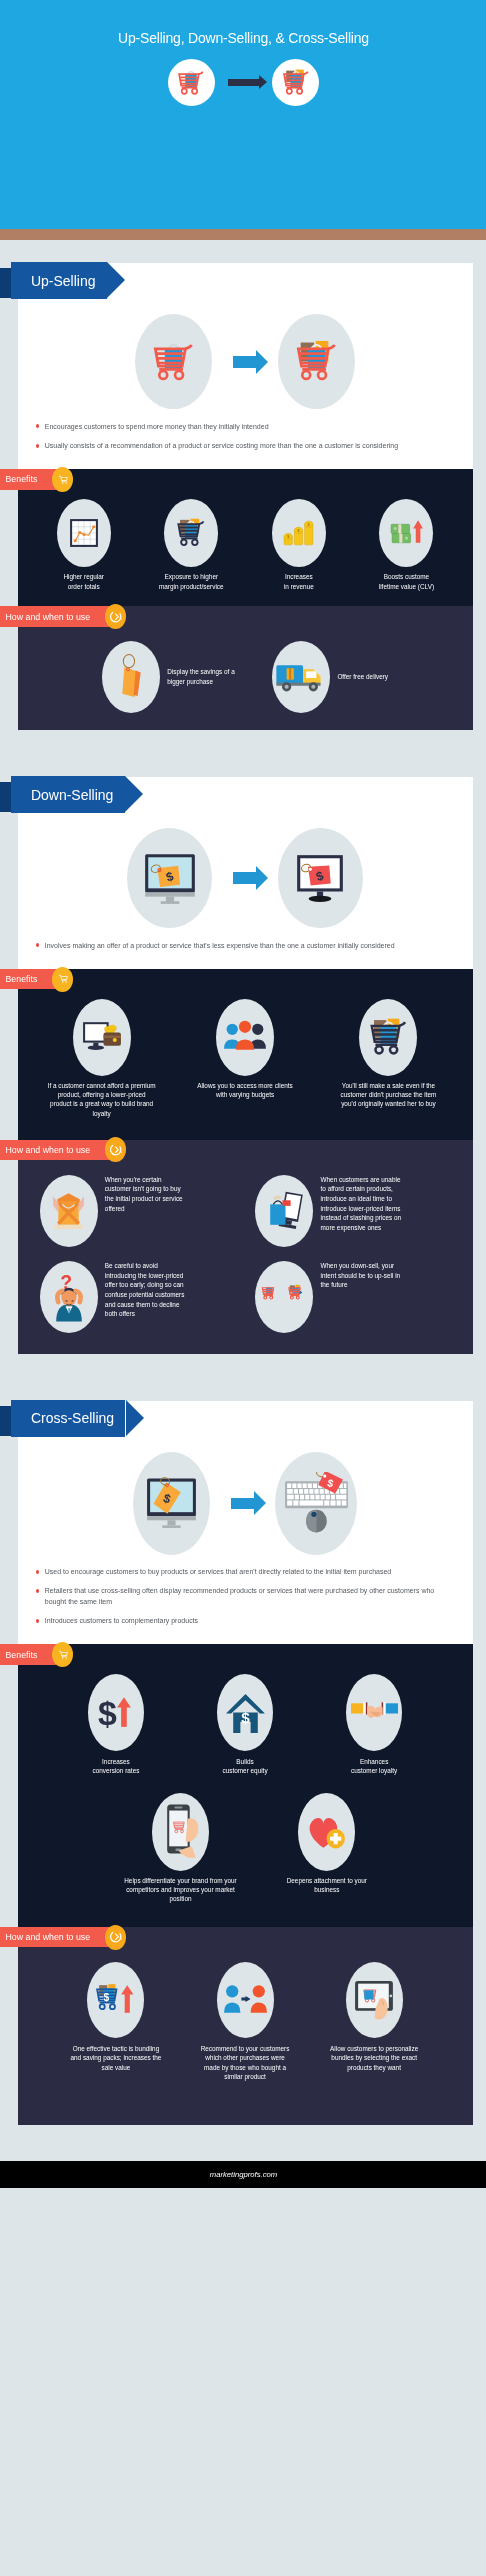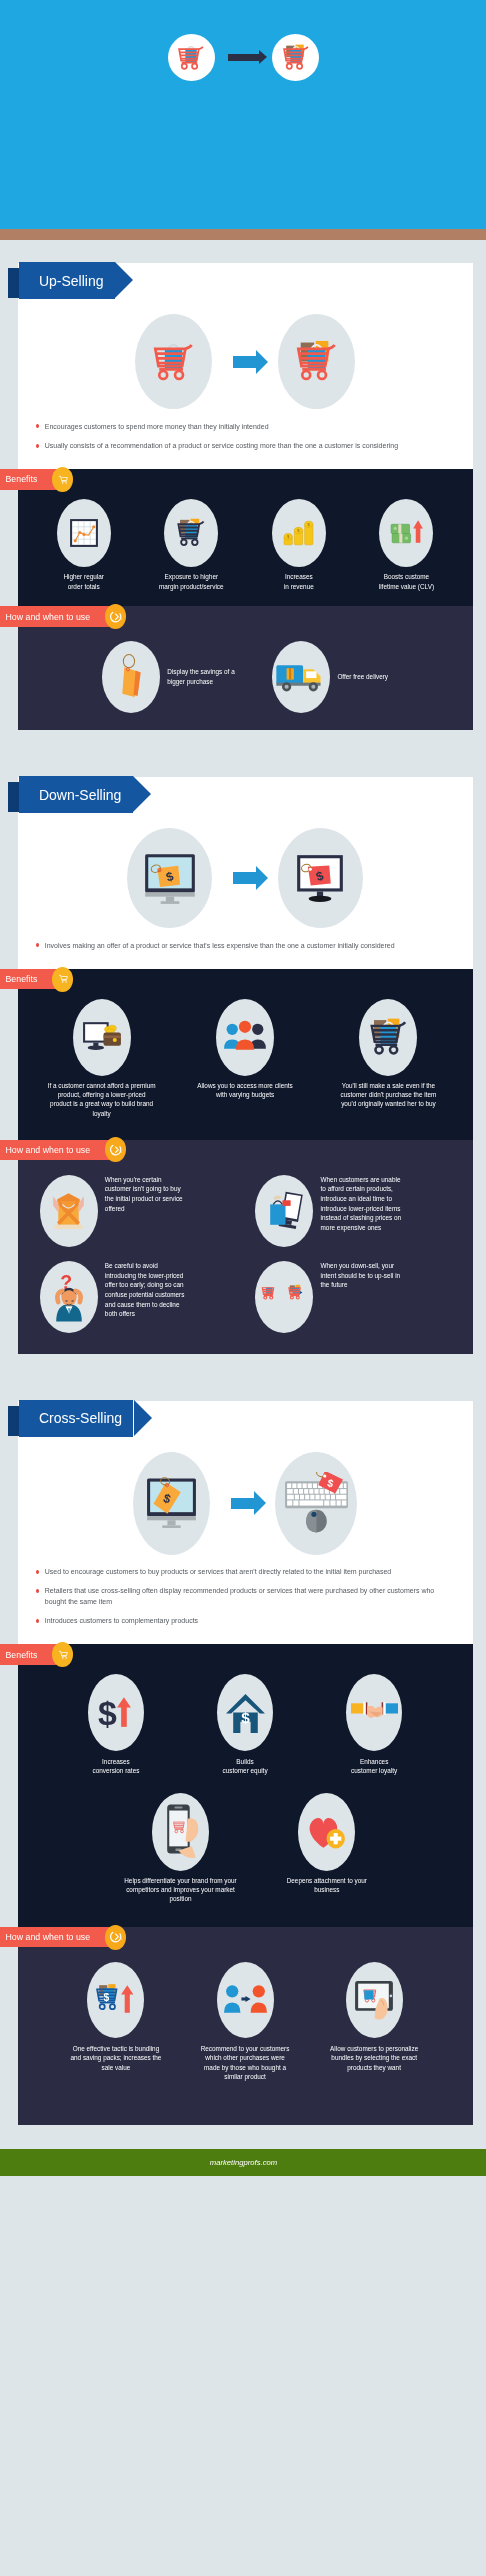--- a/index.html
+++ b/index.html
@@ -67,21 +67,21 @@
 
   
   .section { position: relative; padding: 23px 0 0 0; }
   .card {
     margin: 0 14.4px 0 17.5px;
     background: #ffffff;
   }
   .ribbon-wrap { position: relative; height: 0; }
   .ribbon {
     position: absolute;
-    left: 8px; top: -1px;
+    left: 0; top: -1px;
     display: flex;
     z-index: 5;
     text-align: center;
   }
   .ribbon-tail {
     width: 17.5px; height: 30px; background: #0c3c73;
     position: absolute; left: 0; top: 6.2px;
   }
   .ribbon-main {
     margin-left: 11.3px;
@@ -187,35 +187,36 @@
     margin: 13.4px 9.3px 0 9.3px;
   }
 
   
   .howto-row { display: flex; justify-content: center; gap: 15.5px; }
   .howto-item { display: flex; align-items: center; gap: 7.2px; }
   .howto-item .blob { width: 58px; height: 72px; }
   .howto-text { font-size: 6.4px; line-height: 1.5; max-width: 77px; }
 
   .footer {
-    background: #4d7c0f;
+    background: #000000;
     height: 27px;
     display: flex; align-items: center; justify-content: center;
     color: #fff; font-size: 7.7px; font-style: italic;
-    margin-top: 24px;
+    margin-top: 36px;
   }
   .gap { height: 24px; }
   svg { display: block; }
 </style>
 </head>
 <body>
 
 <div class="page">
 
   <div class="header">
+    <h2>Up-Selling, Down-Selling, &amp; Cross-Selling</h2>
     <div class="header-carts">
       <div class="hdr-circle">
         <svg width="32" height="29" viewBox="0 0 62 56">
           <rect x="20" y="11" width="22" height="26" fill="#2196d3"></rect>
           <path d="M24 12 q7 -10 14 0" fill="none" stroke="#cfd8dc" stroke-width="2.4"></path>
           <g fill="none" stroke="#f25a4b" stroke-width="3.4">
             <path d="M8 12 h38 l-4 22 h-30 z"></path>
             <path d="M10 18 h34 M11 24 h32 M12 30 h30"></path>
             <path d="M46 12 q6 -2 8 -5"></path>
             <path d="M13 38 h30"></path>

